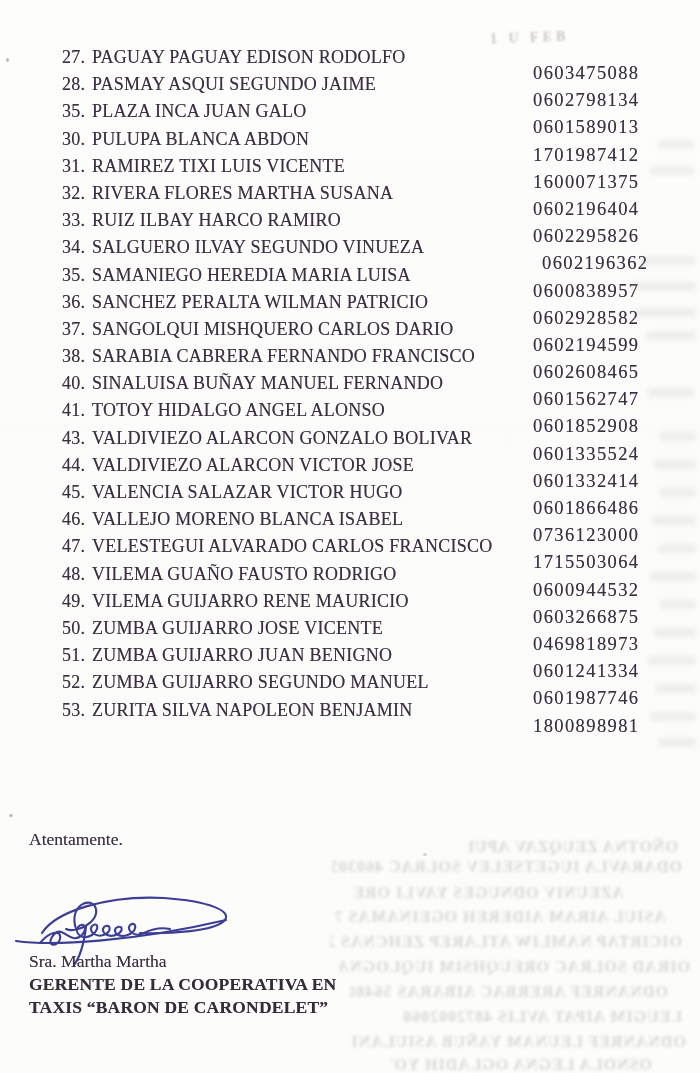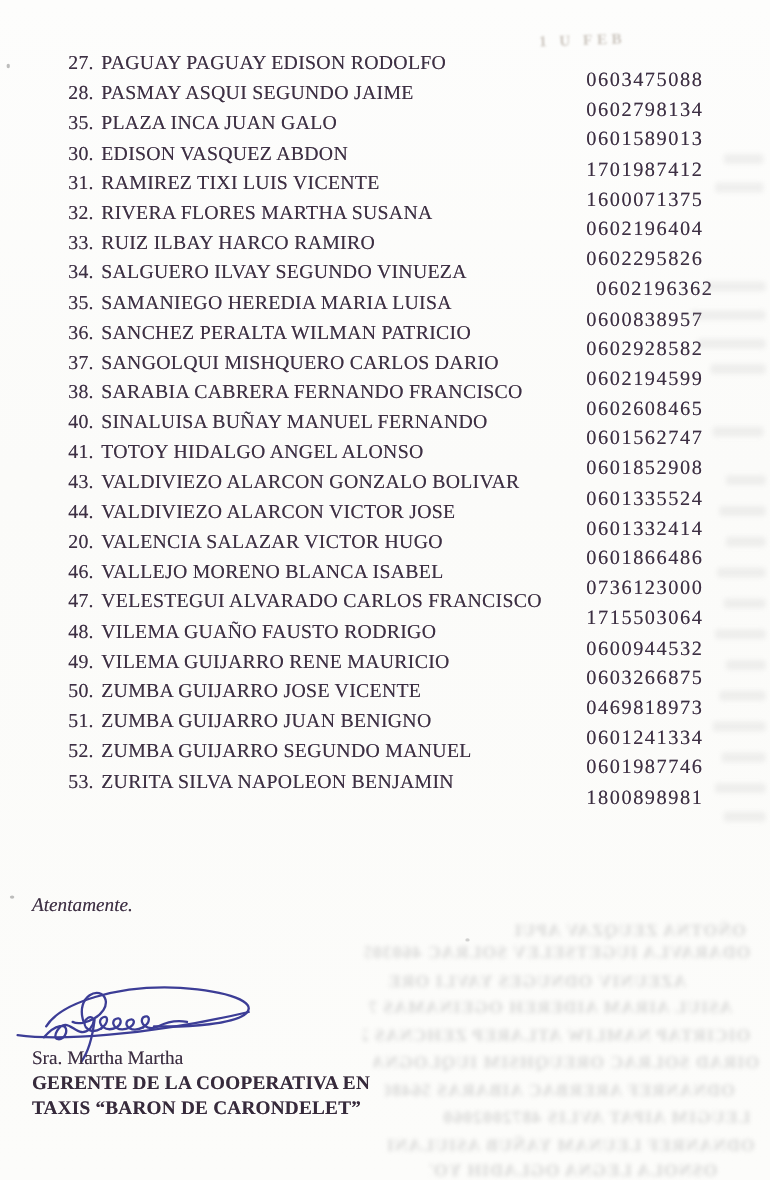--- a/index.html
+++ b/index.html
@@ -12,22 +12,22 @@
   
   .roster{position:absolute;left:62px;top:44px;width:606px;font-size:18px;letter-spacing:.25px;}
   .row{position:relative;height:27.2px;line-height:27.2px;white-space:nowrap;
        text-shadow:0 0 .5px rgba(61,47,67,.55);}
   .row .num{display:inline-block;width:30px;}
   .row .cid{position:absolute;left:471px;top:16px;letter-spacing:1.4px;font-size:18.5px;}
   .row.indent-id .cid{left:480px;}
   
   .closing{position:absolute;left:29px;top:798px;width:672px;font-size:17.5px;
            line-height:27.5px;text-shadow:0 0 .5px rgba(61,47,67,.5);}
-  .salutation{position:absolute;left:29px;top:812px;font-size:17.5px;
-           text-shadow:0 0 .5px rgba(61,47,67,.5);font-style:italic;}
+  .salutation{position:absolute;left:29px;top:829px;font-size:17.5px;
+           text-shadow:0 0 .5px rgba(61,47,67,.5);}
   
   .sig{position:absolute;left:12px;top:889px;}
   
   .signatory{position:absolute;left:29px;top:950px;font-size:17.5px;line-height:23.2px;
            text-shadow:0 0 .5px rgba(61,47,67,.5);}
   .signatory .bold{font-weight:bold;letter-spacing:.2px;color:#362a3b;}
   
   .stamp{position:absolute;left:490px;top:30px;font-size:14px;font-weight:bold;
          color:#a59a8e;opacity:.55;filter:blur(1px);letter-spacing:4px;transform:rotate(-2deg);}
   .bleed{position:absolute;color:#9c9c9c;font-weight:bold;font-size:16px;white-space:nowrap;
@@ -50,21 +50,21 @@
     </div>
       <div class="row">
       <span class="num">28.</span><span class="nm">PASMAY ASQUI SEGUNDO JAIME</span>
       <span class="cid">0602798134</span>
     </div>
       <div class="row">
       <span class="num">35.</span><span class="nm">PLAZA INCA JUAN GALO</span>
       <span class="cid">0601589013</span>
     </div>
       <div class="row">
-      <span class="num">30.</span><span class="nm">EDISON VASQUEZ ABDON</span>
+      <span class="num">30.</span><span class="nm">PULUPA BLANCA ABDON</span>
       <span class="cid">1701987412</span>
     </div>
       <div class="row">
       <span class="num">31.</span><span class="nm">RAMIREZ TIXI LUIS VICENTE</span>
       <span class="cid">1600071375</span>
     </div>
       <div class="row">
       <span class="num">32.</span><span class="nm">RIVERA FLORES MARTHA SUSANA</span>
       <span class="cid">0602196404</span>
     </div>
@@ -102,21 +102,21 @@
     </div>
       <div class="row">
       <span class="num">43.</span><span class="nm">VALDIVIEZO ALARCON GONZALO BOLIVAR</span>
       <span class="cid">0601335524</span>
     </div>
       <div class="row">
       <span class="num">44.</span><span class="nm">VALDIVIEZO ALARCON VICTOR JOSE</span>
       <span class="cid">0601332414</span>
     </div>
       <div class="row">
-      <span class="num">20.</span><span class="nm">VALENCIA SALAZAR VICTOR HUGO</span>
+      <span class="num">45.</span><span class="nm">VALENCIA SALAZAR VICTOR HUGO</span>
       <span class="cid">0601866486</span>
     </div>
       <div class="row">
       <span class="num">46.</span><span class="nm">VALLEJO MORENO BLANCA ISABEL</span>
       <span class="cid">0736123000</span>
     </div>
       <div class="row">
       <span class="num">47.</span><span class="nm">VELESTEGUI ALVARADO CARLOS FRANCISCO</span>
       <span class="cid">1715503064</span>
     </div>

